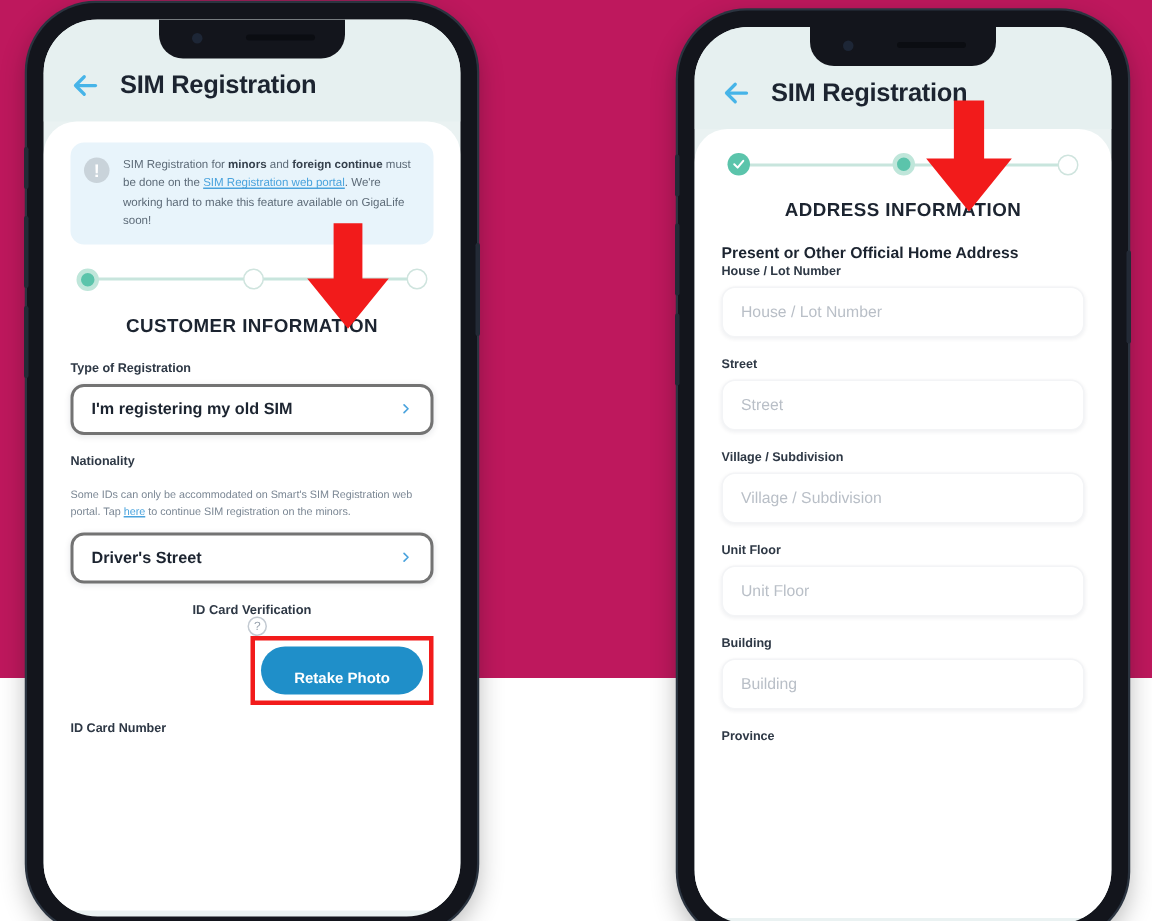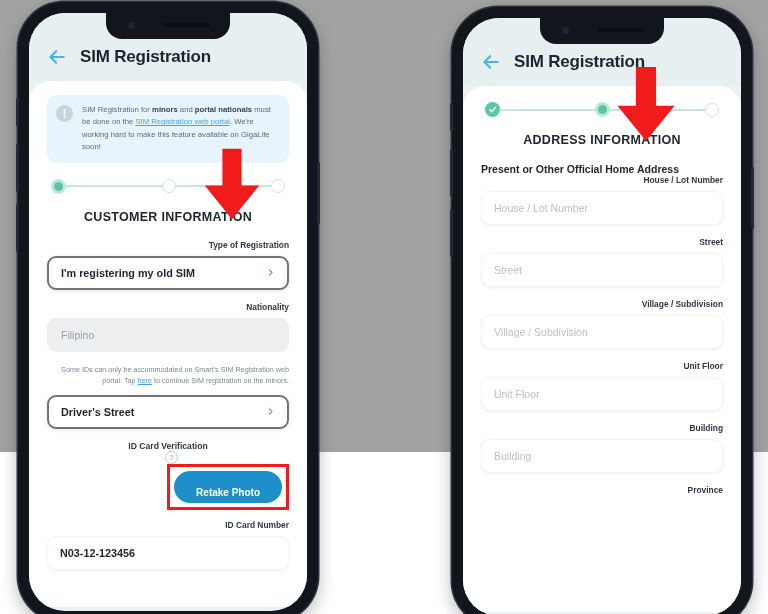--- a/index.html
+++ b/index.html
@@ -2,21 +2,21 @@
 <html><head>
 <meta charset="utf-8">
 <style>
   * { box-sizing: border-box; margin: 0; padding: 0; }
   html, body {
     width: 768px; height: 614px;
     background: #ffffff;
     font-family: "Liberation Sans", sans-serif;
     overflow: hidden;
   }
-  .stage { position: relative; width: 768px; height: 452px; background:#a3a3a3; }
+  .stage { position: relative; width: 768px; height: 452px; background:#be185d; }
 
   
   .phone {
     position: absolute;
     width: 300px; height: 620px;
     border-radius: 46px;
     background: #13151c;
     padding: 11px;
     box-shadow: 0 0 0 1.5px #2b3440, 0 6px 18px rgba(0,0,0,.30);
   }
@@ -127,21 +127,21 @@
 
   .section-title {
     text-align: center; font-size: 12.5px; font-weight: bold;
     color: #1c2430; letter-spacing: .3px; margin-bottom: 16px;
   }
   .subsection-title {
     font-size: 10.5px; font-weight: bold; color: #1c2430;
   }
 
   
-  .field { margin-bottom: 12px; text-align: right; }
+  .field { margin-bottom: 12px; }
   .field-label {
     font-size: 8.4px; font-weight: bold; color: #2e3845;
     margin-bottom: 6px;
   }
   .helper {
     font-size: 7.2px; line-height: 1.6; color: #7b8794;
     margin-bottom: 8px;
   }
   .helper a { color: #4aa3dd; text-decoration: underline; }
 
@@ -226,21 +226,21 @@
           </svg>
         </span>
         <span class="app-title">SIM Registration</span>
       </div>
 
       <div class="app-body">
 
         <div class="banner">
           <span class="banner-icon">!</span>
           <div class="banner-text">
-            <span>SIM Registration for </span><b>minors</b><span> and </span><b>portal nationals</b><span> must be done on the </span><a href="#">SIM Registration web portal</a><span>. We're working hard to make this feature available on GigaLife soon!</span>
+            <span>SIM Registration for </span><b>minors</b><span> and </span><b>foreign continue</b><span> must be done on the </span><a href="#">SIM Registration web portal</a><span>. We're working hard to make this feature available on GigaLife soon!</span>
           </div>
         </div>
 
         <div class="stepper">
           <div class="stepper-line"></div>
           <div class="step active">
             <div class="dot"></div>
           </div>
           <div class="step">
             <div class="dot"></div>
@@ -259,23 +259,20 @@
             <span class="chev">
               <svg viewBox="0 0 24 24" fill="none" stroke="#4aa3dd" stroke-width="3" stroke-linecap="round" stroke-linejoin="round">
                   <polyline points="9,5 16,12 9,19"></polyline>
                 </svg>
             </span>
           </div>
         </div>
 
         <div class="field">
           <div class="field-label">Nationality</div>
-          <div class="input-box disabled">
-            <span class="placeholder">Filipino</span>
-          </div>
         </div>
 
         <div class="field">
           <div class="helper">
             <span>Some IDs can only be accommodated on Smart's SIM Registration web portal. Tap </span><a href="#">here</a><span> to continue SIM registration on the minors.</span>
           </div>
           <div class="input-box">
             <span class="value">Driver's Street</span>
             <span class="chev">
               <svg viewBox="0 0 24 24" fill="none" stroke="#4aa3dd" stroke-width="3" stroke-linecap="round" stroke-linejoin="round">
@@ -288,23 +285,20 @@
         <div class="verify-row">
           <span class="verify-label">ID Card Verification</span>
           <span class="q-icon">?</span>
           <span class="retake-wrap">
             <button class="retake-btn">Retake Photo</button>
           </span>
         </div>
 
         <div class="field">
           <div class="field-label">ID Card Number</div>
-          <div class="input-box plain">
-            <span class="value">N03-12-123456</span>
-          </div>
         </div>
 
       </div>
     </div>
   </div>
 
   <span class="arrow a-left">
     <svg viewBox="0 0 100 100">
         <path d="M38 6 L62 6 L62 52 L84 52 L50 94 L16 52 L38 52 Z" fill="#f21b1b"></path>
       </svg>

